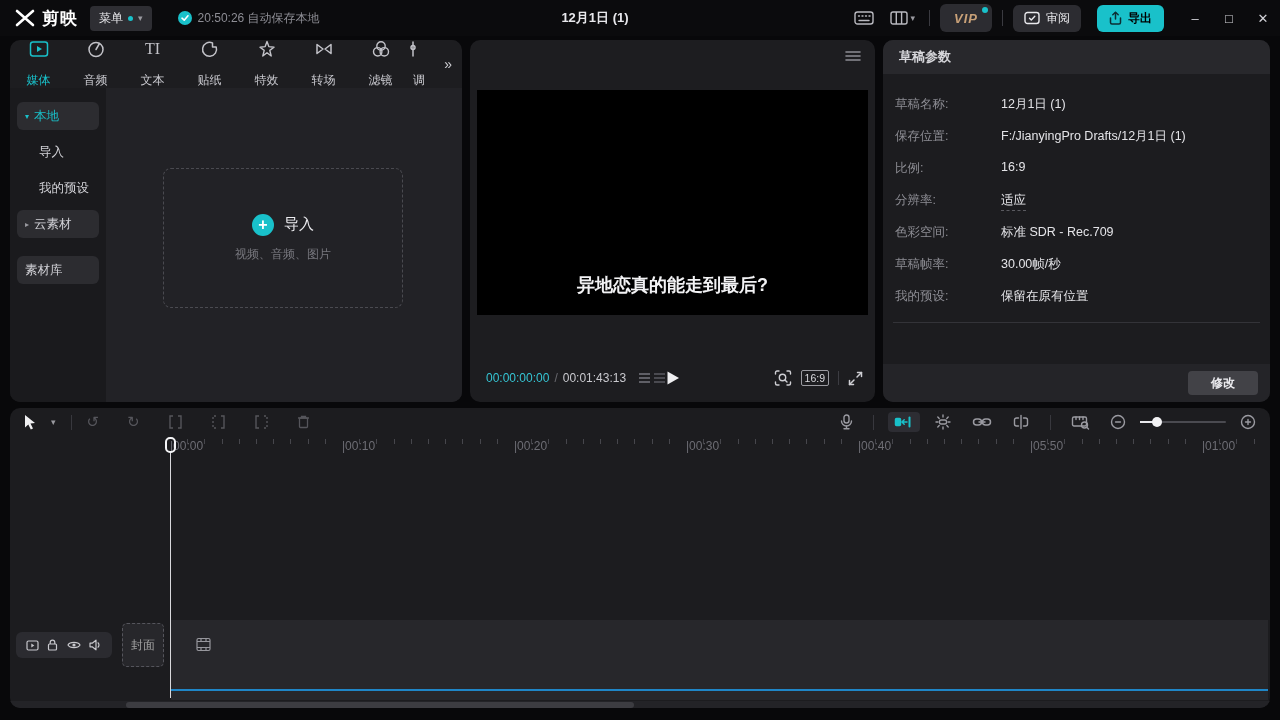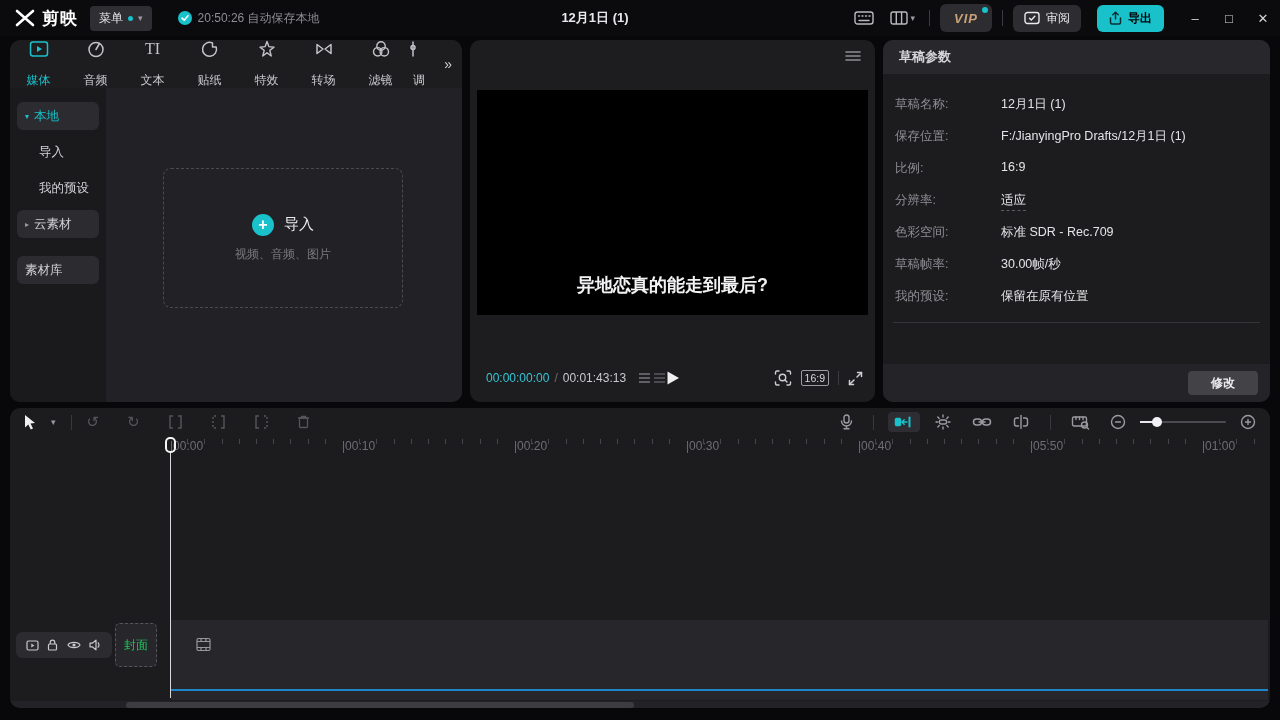--- a/index.html
+++ b/index.html
@@ -120,22 +120,22 @@
 
   .playhead { position:absolute; left:155px; top:29px; width:11px; height:16px;
     border:2px solid #f4f4f6; border-radius:5px; background:transparent; z-index:5; }
   .playhead-line { position:absolute; left:160px; top:44px; width:1px; height:246px; background:#d8d8dc; z-index:4; }
 
   .track-row { position:absolute; left:161px; top:212px; width:1097px; height:80px; background:#27272b; }
   .track-line { position:absolute; left:161px; top:281px; width:1097px; height:2px; background:#1f86c7; z-index:3; }
   .track-pill { position:absolute; left:6px; top:224px; width:96px; height:26px; background:#2b2b30;
     border-radius:6px; display:flex; align-items:center; justify-content:space-around; padding:0 6px; }
   .pill-icon { color:#c8c8cd; cursor:pointer; display:flex; }
-  .cover-btn { position:absolute; left:105px; top:215px; width:42px; height:44px; border:1px dashed #55555c;
-    border-radius:5px; background:#27272b; color:#22c55e; font-size:12px; display:flex; align-items:center;
+  .cover-btn { position:absolute; left:112px; top:215px; width:42px; height:44px; border:1px dashed #55555c;
+    border-radius:5px; background:#27272b; color:#a3a3a3; font-size:12px; display:flex; align-items:center;
     justify-content:center; cursor:pointer; }
   .film-icon { position:absolute; left:186px; top:229px; color:#97979d; }
 
   .tl-scrollbar { position:absolute; left:0px; top:293px; width:1260px; height:8px; background:#232327; }
   .tl-thumb { position:absolute; left:116px; top:1px; width:508px; height:6px; background:#3c3c41; border-radius:3px; cursor:pointer; }
 </style>
 </head>
 <body>
 
 <div id="titlebar">

